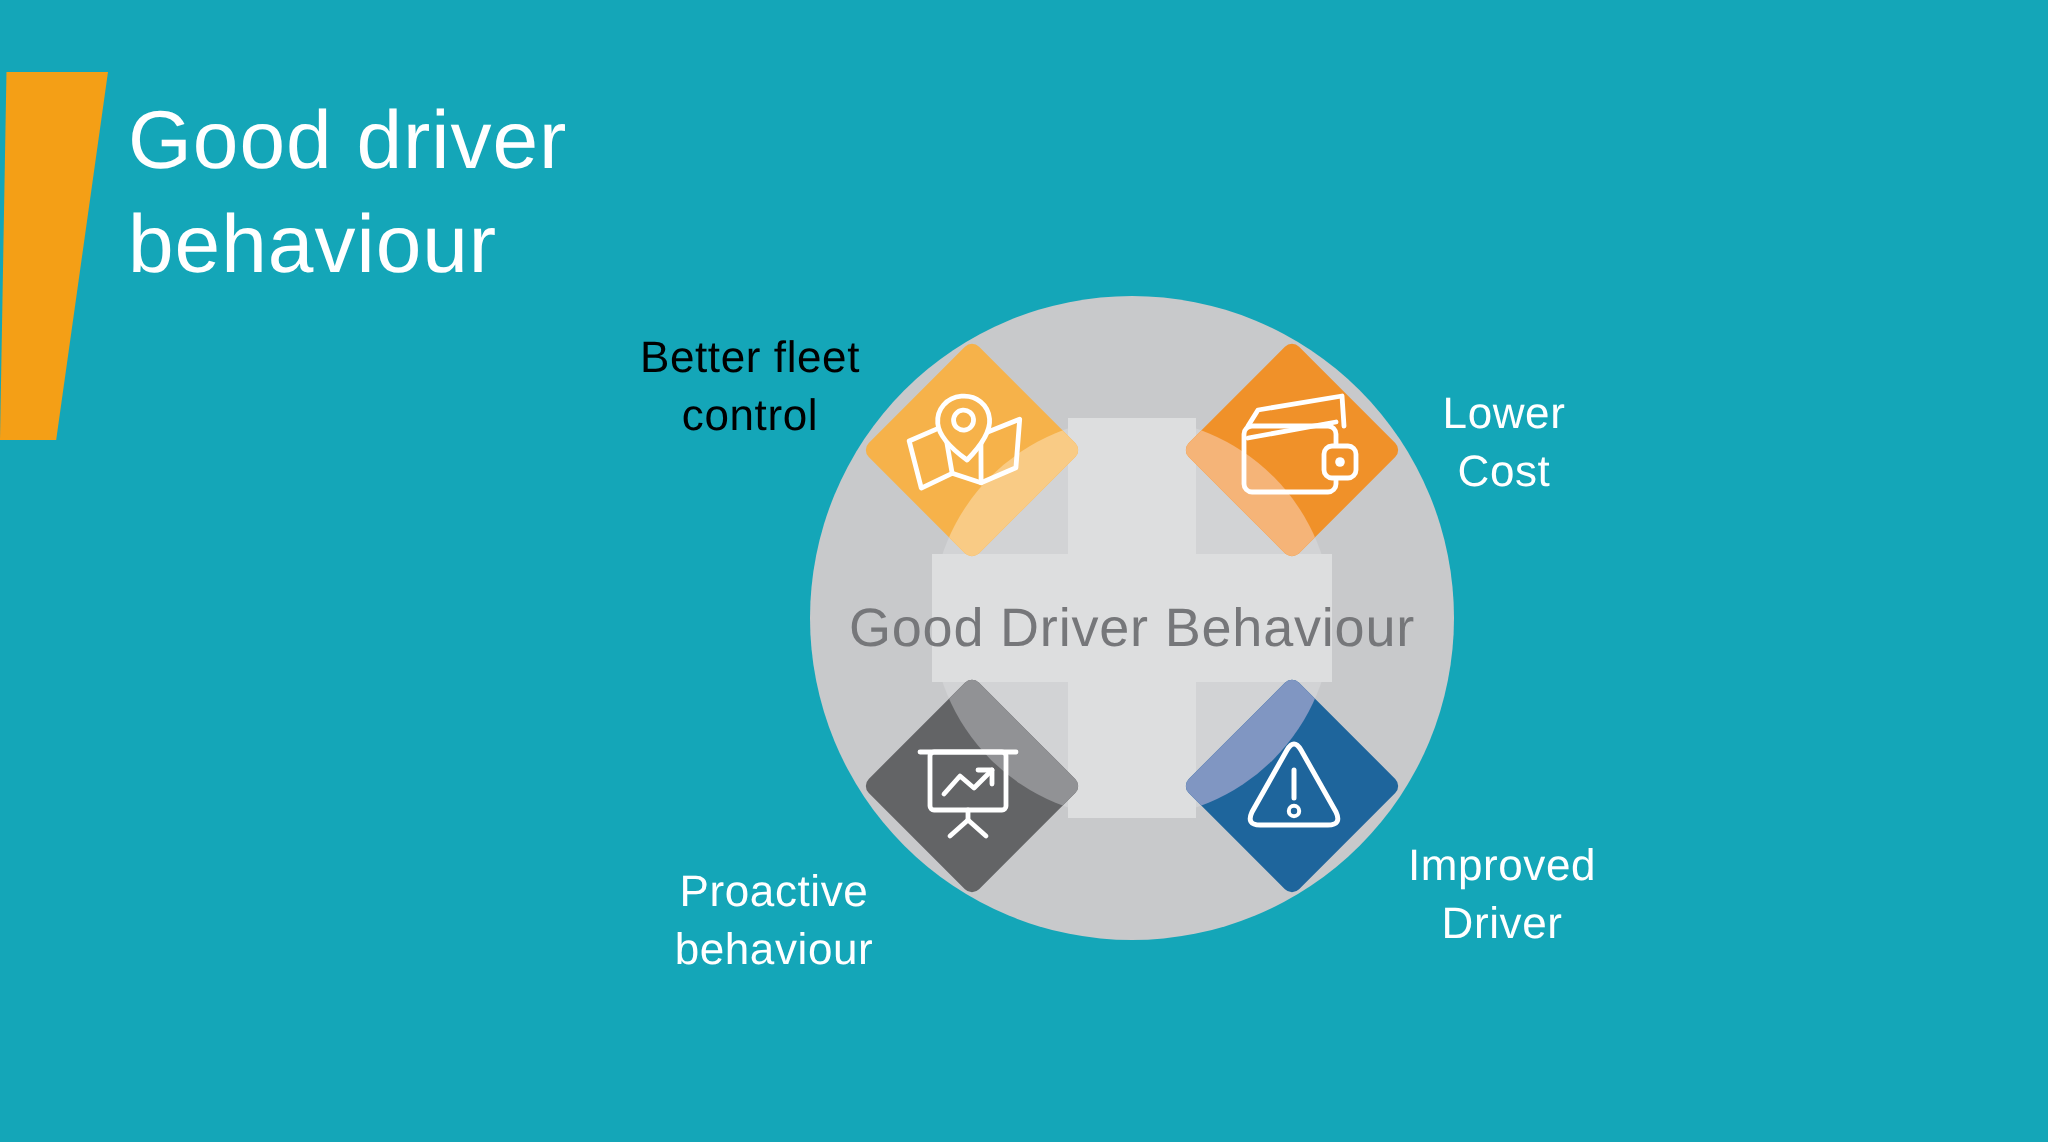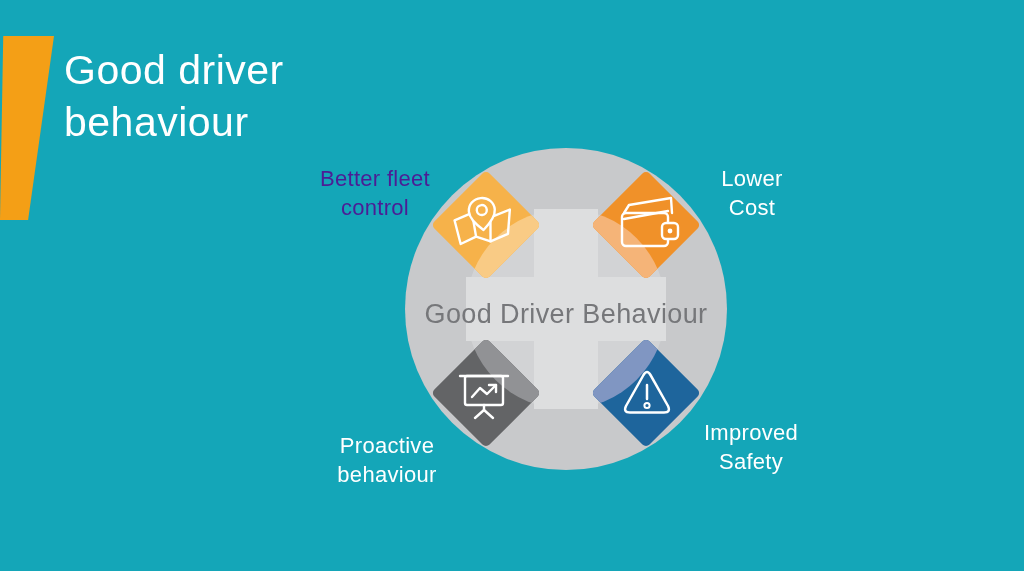--- a/index.html
+++ b/index.html
@@ -92,23 +92,23 @@
       <path d="M-9,24 L0,16 L9,24"></path>
     </g>
 
     <g transform="translate(647,395)" fill="none" stroke="#ffffff" stroke-width="2.5" stroke-linejoin="round" stroke-linecap="round">
       <path d="M-3.5,-20 Q0,-26 3.5,-20 L21,11 Q24,17.5 17,17.5 L-17,17.5 Q-24,17.5 -21,11 Z"></path>
       <path d="M0,-10 L0,4"></path>
       <circle cx="0" cy="10.5" r="2.6" stroke-width="2"></circle>
     </g>
   </svg>
 
-  <div class="quad-label label-better-fleet" style="color: #4c1d95;">Better fleet
+  <div class="quad-label label-better-fleet" style="color: #000000;">Better fleet
 control</div>
-  <div class="quad-label label-lower-cost" style="color: rgb(255, 255, 255);">Lower
+  <div class="quad-label label-lower-cost" style="color: rgb(255, 255, 255); margin-top: 28px;">Lower
 Cost</div>
   <div class="quad-label label-proactive" style="color: rgb(255, 255, 255);">Proactive
 behaviour</div>
   <div class="quad-label label-improved" style="color: rgb(255, 255, 255);">Improved
-Safety</div>
+Driver</div>
 
   <div class="center-label" style="color: rgb(118, 119, 122);">Good Driver Behaviour</div>
 </div>
 
 </body></html>

